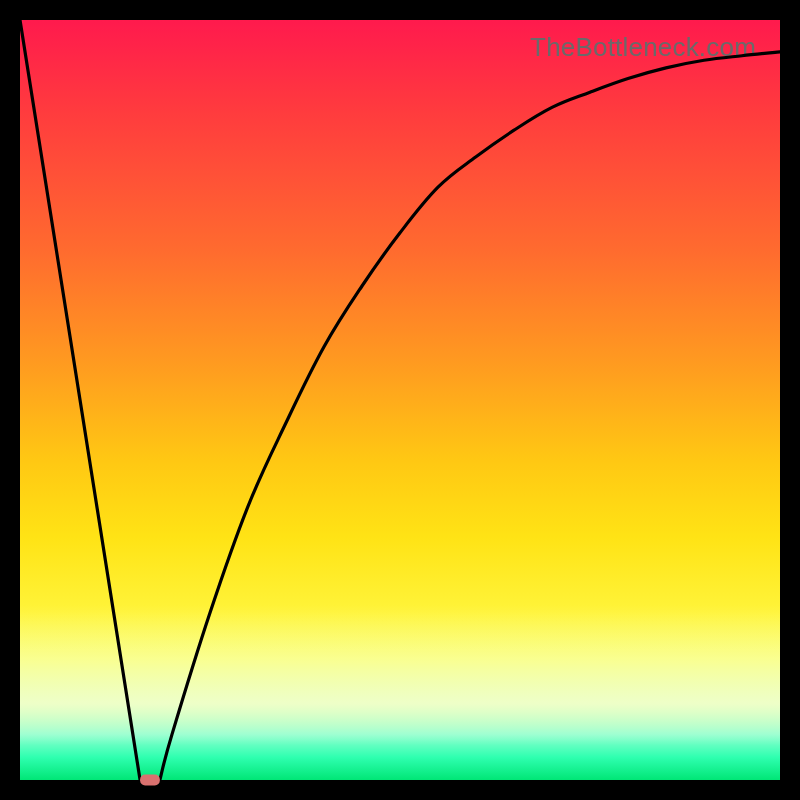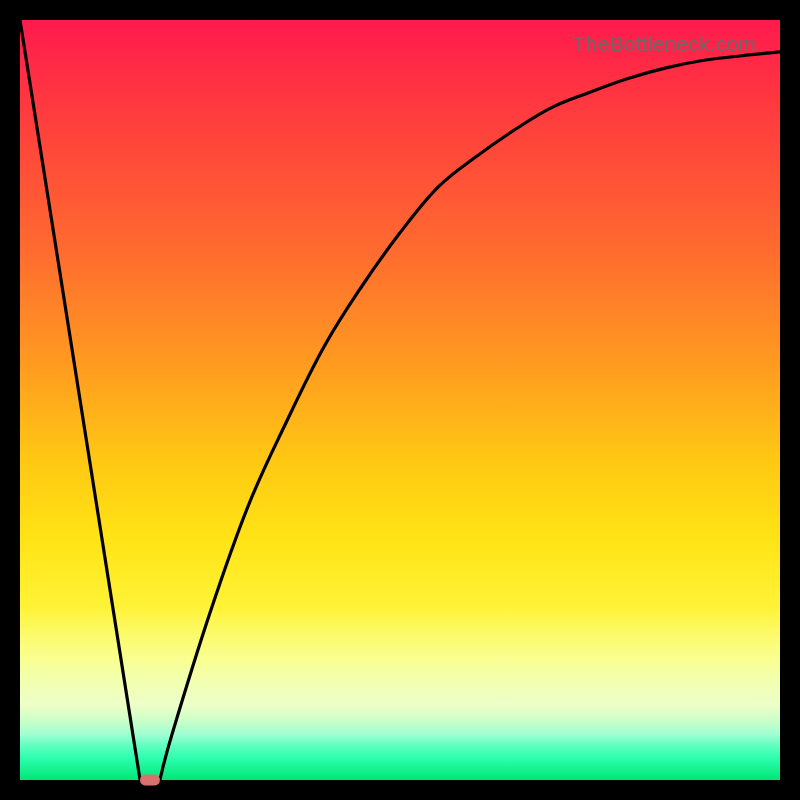--- a/index.html
+++ b/index.html
@@ -54,21 +54,21 @@
       rgba(255,255,210,0.35) 40%,
       rgba(255,255,220,0.55) 70%,
       rgba(255,255,220,0) 100%);
     pointer-events: none;
   }
   .watermark {
     position: absolute;
     top: 12px;
     right: 24px;
     color: #6a6a6a;
-    font-size: 21px;
+    font-size: 26px;
     font-weight: 500;
     letter-spacing: 0.2px;
     pointer-events: none;
     margin-left: 44px;
   }
   svg.curve {
     position: absolute;
     left: 0;
     top: 0;
     width: 760px;

